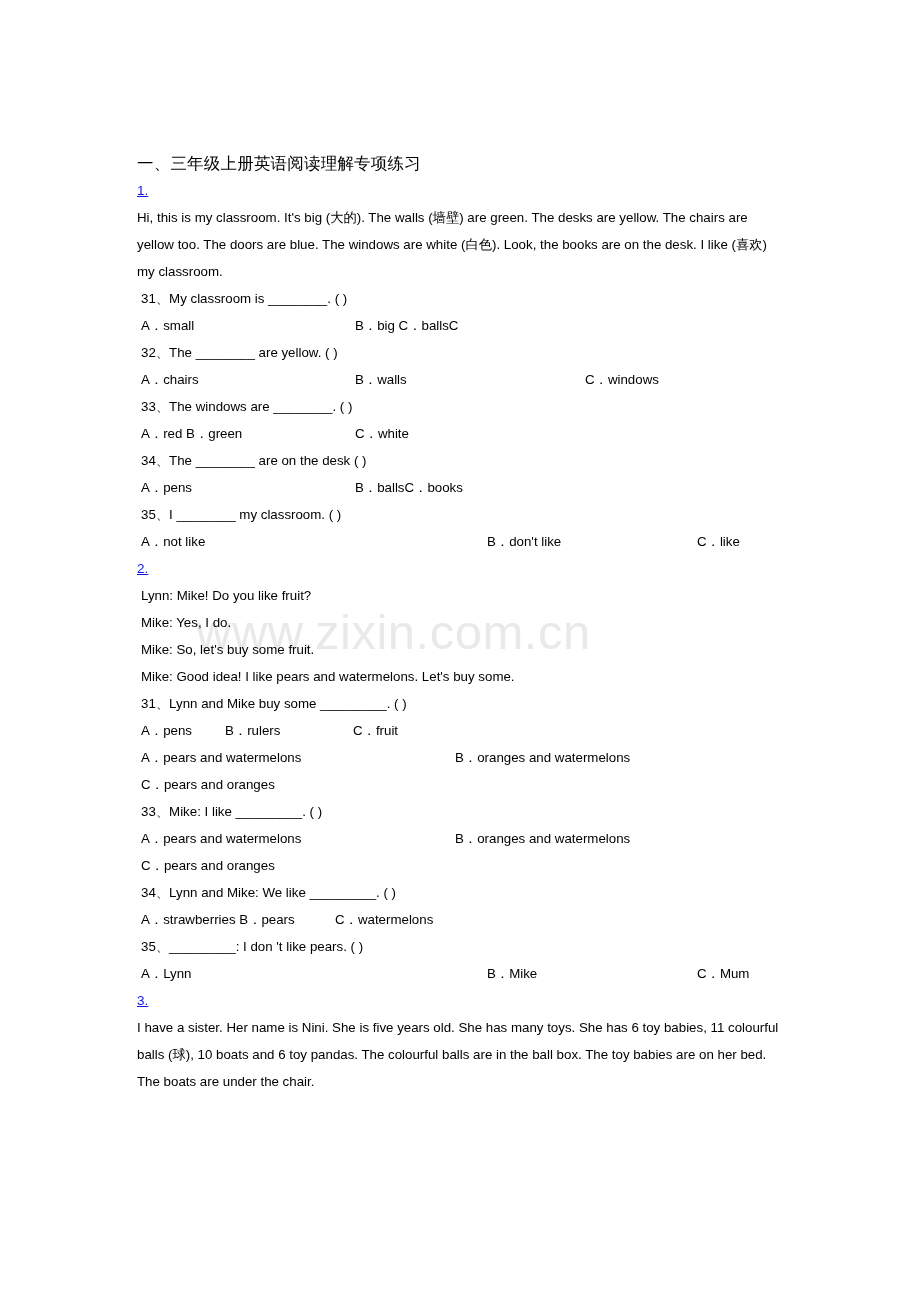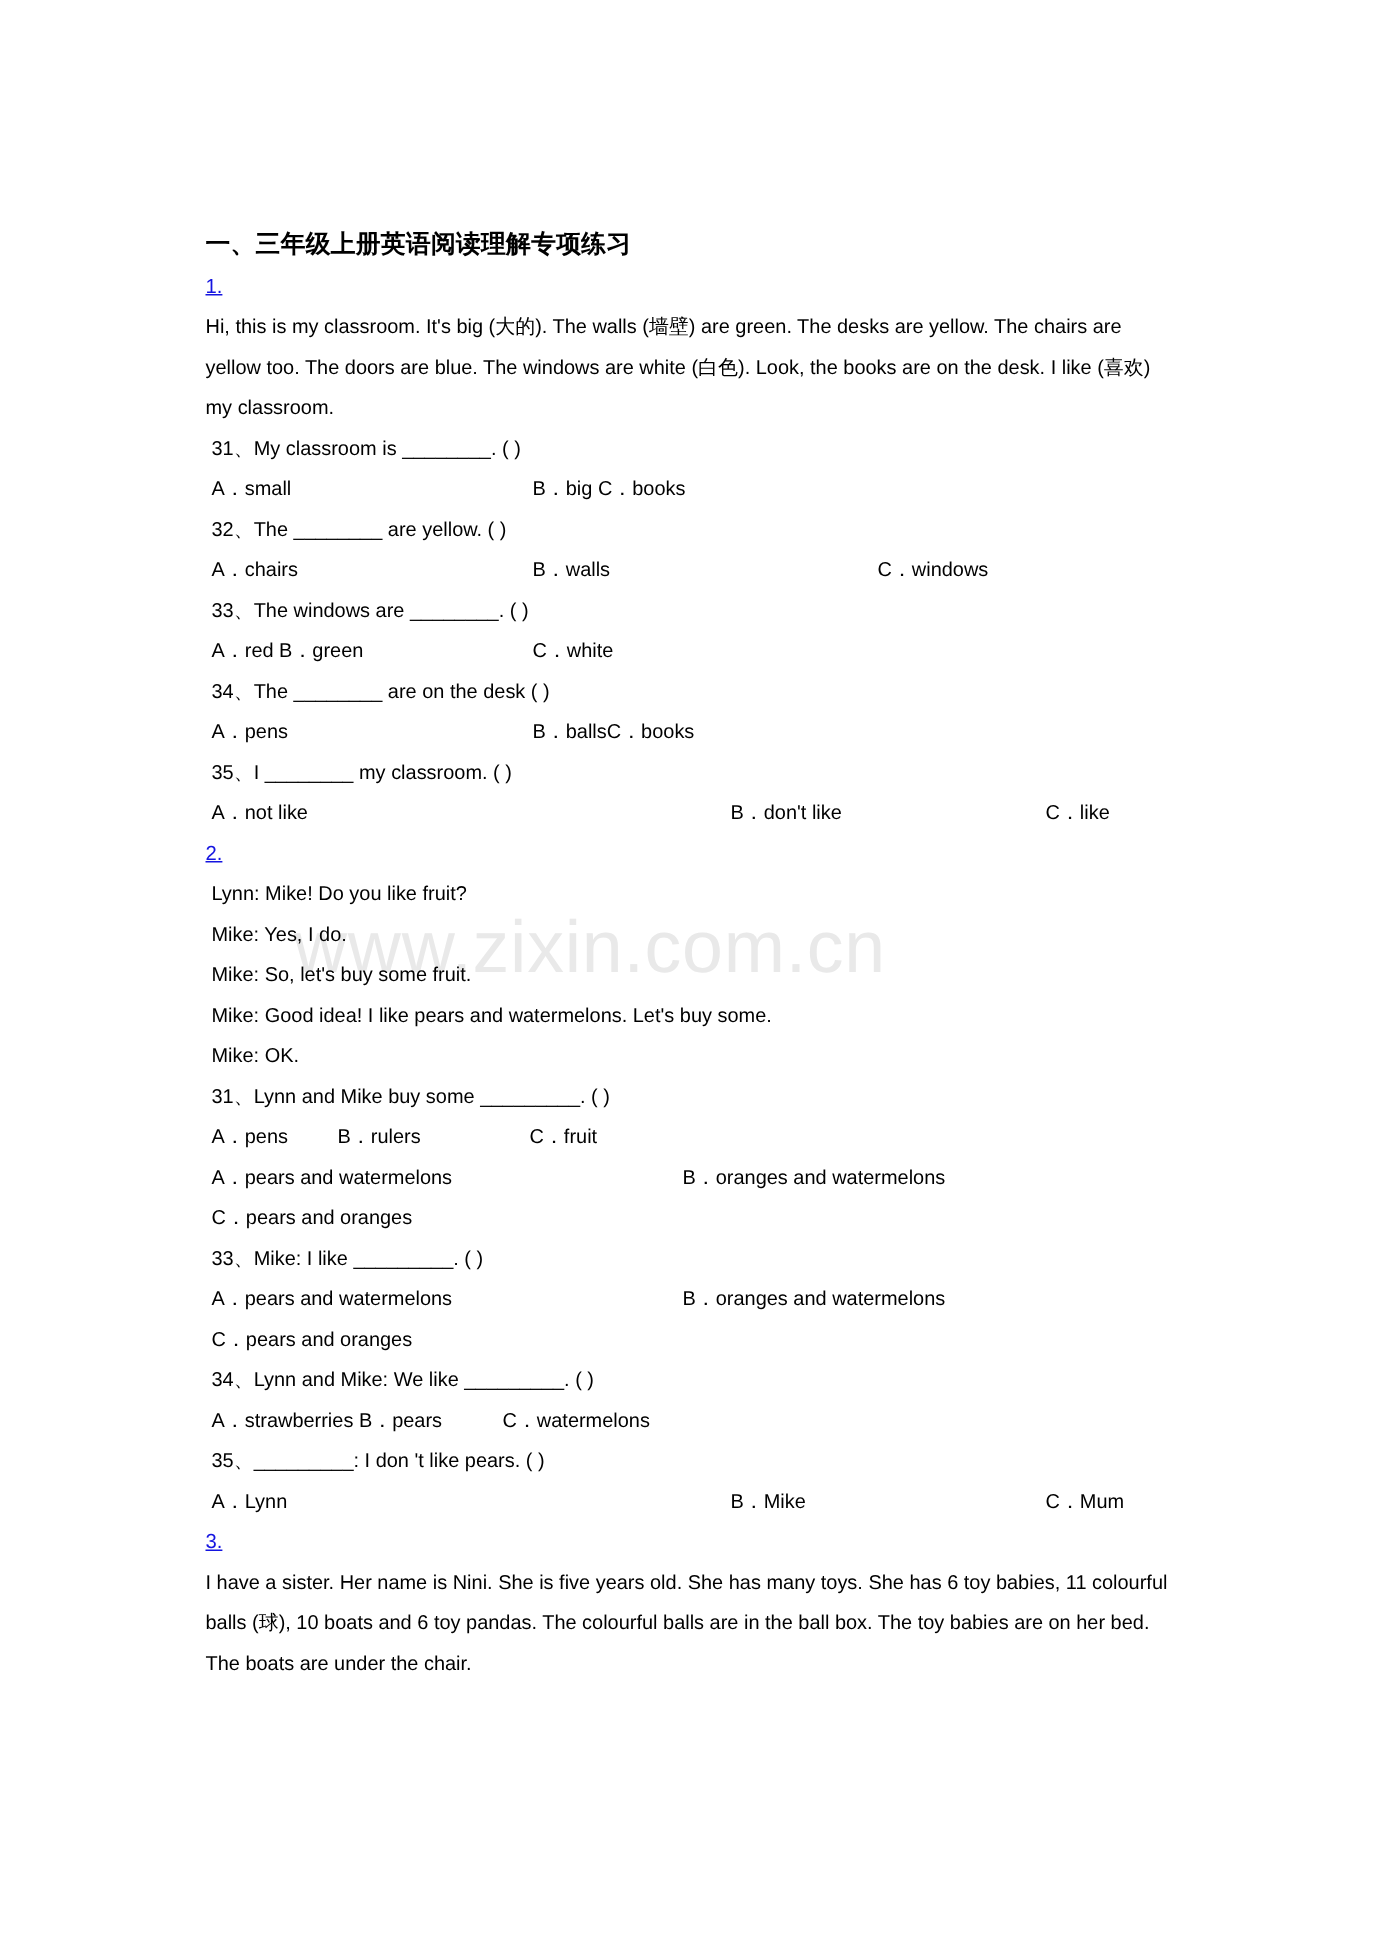--- a/index.html
+++ b/index.html
@@ -37,21 +37,21 @@
   }
   #content {
     position: absolute;
     left: 137px;
     top: 150px;
     width: 648px;
     z-index: 1;
   }
   .heading {
     font-size: 16.5px;
-    font-weight: bold;
+    font-weight: normal;
     line-height: 27px;
     margin: 0 0 0 0;
     letter-spacing: 0.2px;
   }
   .section-num {
     font-size: 13.5px;
     line-height: 27px;
     color: #1414e0;
     text-decoration: underline;
     margin: 0;
@@ -105,21 +105,21 @@
   <div id="content">
 
     <div class="heading">一、三年级上册英语阅读理解专项练习</div>
 
     <div class="section-num">1.</div>
     <div class="passage">Hi, this is my classroom. It's big (大的). The walls (墙壁) are green. The desks are yellow. The chairs are yellow too. The doors are blue. The windows are white (白色). Look, the books are on the desk. I like (喜欢) my classroom.</div>
 
     <div class="q-line"><span>31、</span><span>My classroom is ________. (  )</span></div>
     <div class="opt-line">
       <span class="opt colA">A．small</span>
-      <span class="opt colB">B．big  C．books</span>
+      <span class="opt colB">B．big  C．ballsC</span>
     </div>
 
     <div class="q-line"><span>32、</span><span>The ________ are yellow. (  )</span></div>
     <div class="opt-line">
       <span class="opt colA">A．chairs</span>
       <span class="opt colB">B．walls</span>
       <span class="opt colC">C．windows</span>
     </div>
 
     <div class="q-line"><span>33、</span><span>The windows are ________. (  )</span></div>
@@ -140,21 +140,20 @@
       <span class="opt colB2">B．don't like</span>
       <span class="opt colC2">C．like</span>
     </div>
 
     <div class="section-num">2.</div>
 
     <div class="dialogue-line">Lynn: Mike! Do you like fruit?</div>
     <div class="dialogue-line">Mike: Yes, I do.</div>
     <div class="dialogue-line">Mike: So, let's buy some fruit.</div>
     <div class="dialogue-line">Mike: Good idea! I like pears and watermelons. Let's buy some.</div>
-    <div class="dialogue-line">Mike: OK.</div>
 
     <div class="q-line"><span>31、</span><span>Lynn and Mike buy some _________. (  )</span></div>
     <div class="opt-line">
       <span class="opt colA">A．pens</span>
       <span class="opt" style="left:88px">B．rulers</span>
       <span class="opt" style="left:216px">C．fruit</span>
     </div>
 
     <div class="opt-line">
       <span class="opt colA">A．pears and watermelons</span>

